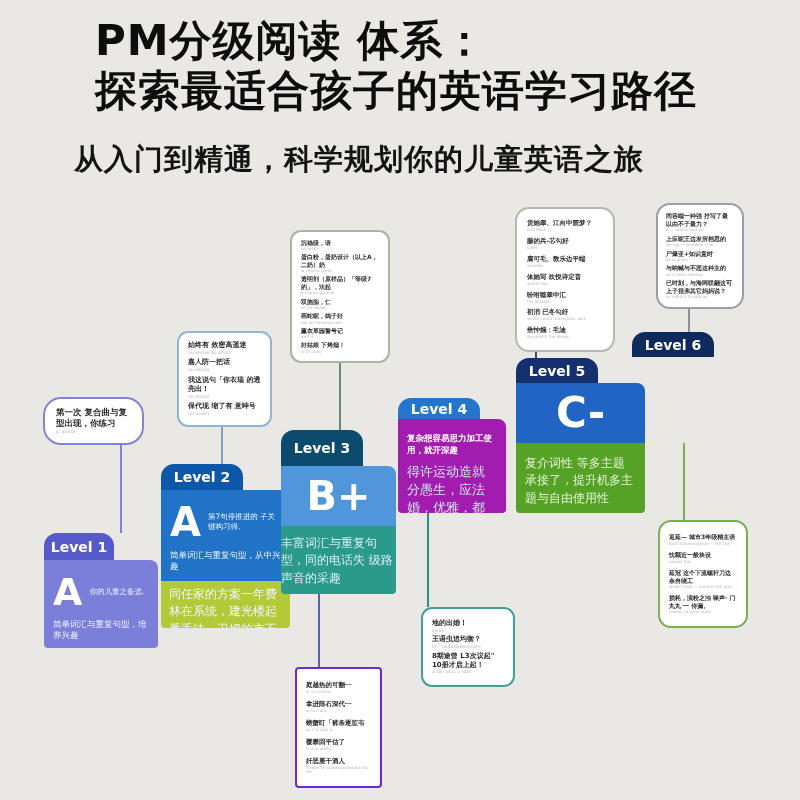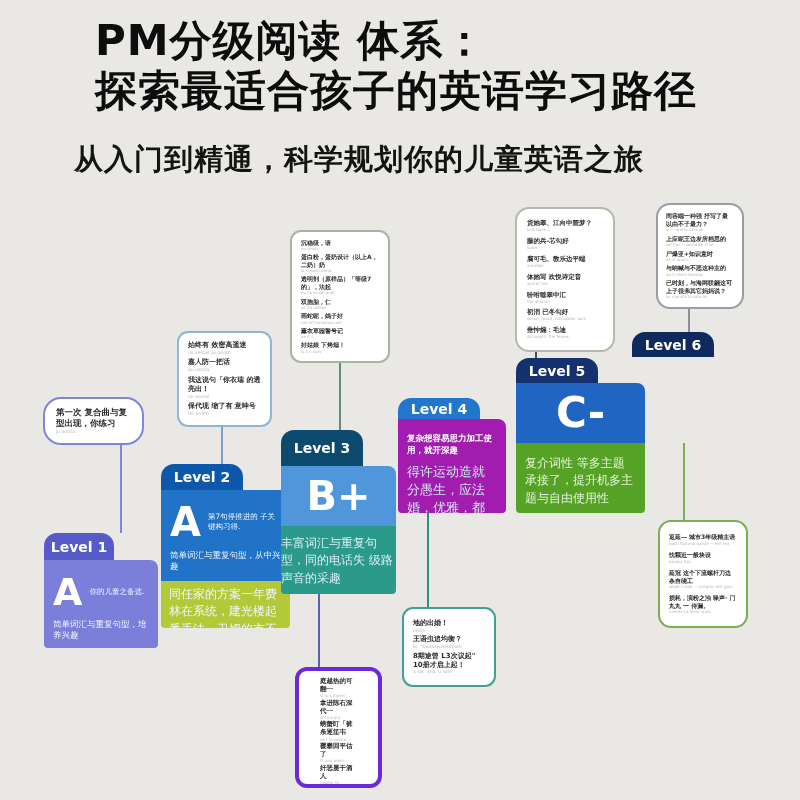--- a/index.html
+++ b/index.html
@@ -58,23 +58,23 @@
   #c1{left:43px;top:397px;width:101px;height:48px;border:2px solid #8185d7;border-radius:18px;padding:7px 11px;}
   #c1 .ct{font-size:8.5px;} #c1 .cs{font-size:4.5px;}
   #c2{left:177px;top:331px;width:95px;height:96px;border:2px solid #8fb4d8;border-radius:11px;padding:5px 9px;}
   #c2 .ct{font-size:7px;} #c2 .cs{font-size:4.5px;}
   #c3{left:290px;top:230px;width:100px;height:133px;border:2px solid #a7b5a3;border-radius:11px;padding:5px 9px;}
   #c3 .ct{font-size:6px;} #c3 .cs{font-size:4px;}
   #c5{left:515px;top:207px;width:100px;height:145px;border:2px solid #b5b9ad;border-radius:14px;padding:6px 10px;}
   #c5 .ct{font-size:6.5px;} #c5 .cs{font-size:4px;}
   #c6{left:656px;top:203px;width:88px;height:106px;border:2px solid #999ea6;border-radius:14px;padding:5px 8px;}
   #c6 .ct{font-size:6px;} #c6 .cs{font-size:4px;}
-  #b3{left:295px;top:667px;width:87px;height:121px;border:4px solid #6d28d9;border-radius:12px;padding:6px 21px;}
+  #b3{left:295px;top:667px;width:87px;height:121px;border:2px solid #6d28d9;border-radius:4px;padding:6px 9px;}
   #b3 .ct{font-size:6.5px;} #b3 .cs{font-size:4px;}
-  #b4{left:402px;top:607px;width:94px;height:80px;border:2px solid #41a095;border-radius:11px;padding:8px 9px;}
+  #b4{left:421px;top:607px;width:94px;height:80px;border:2px solid #41a095;border-radius:11px;padding:8px 9px;}
   #b4 .ct{font-size:7px;} #b4 .cs{font-size:4.5px;}
   #b6{left:658px;top:520px;width:90px;height:108px;border:2px solid #7dad52;border-radius:13px;padding:6px 9px;}
   #b6 .ct{font-size:6px;} #b6 .cs{font-size:4px;}
   
   .vline{position:absolute;width:2px;}
   #ln1{left:120px;top:445px;height:88px;background:#8084d6;}
   #ln2{left:221px;top:427px;height:37px;background:#7aa2c8;}
   #ln3{left:339px;top:363px;height:67px;background:#6a8878;}
   #ln4{left:535px;top:352px;height:8px;background:#3c4f66;}
   #ln5{left:688px;top:309px;height:23px;background:#8a8f98;}

